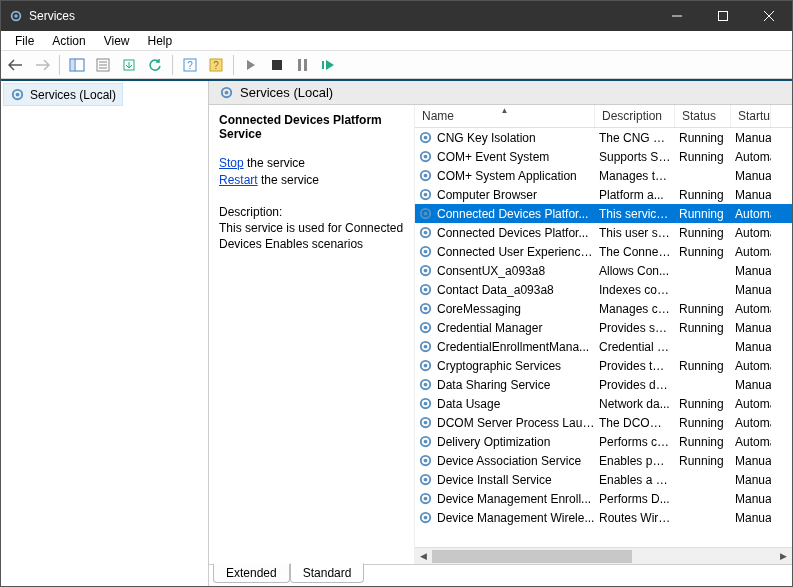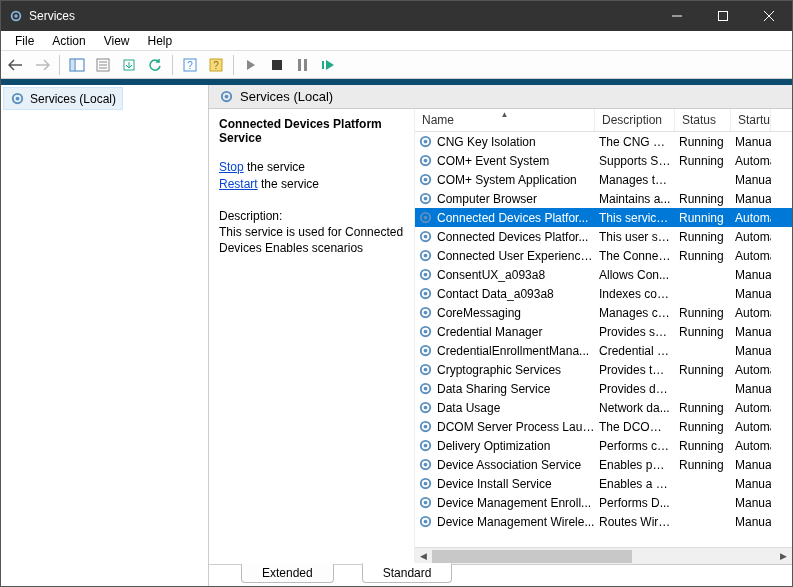--- a/index.html
+++ b/index.html
@@ -55,21 +55,21 @@
   }
   .tb-btn {
     width: 22px; height: 22px;
     display: flex; align-items: center; justify-content: center;
     border: 1px solid transparent;
   }
   .tb-sep { width: 1px; height: 20px; background: #ccc; margin: 0 2px; }
   .body-area {
     display: flex;
     height: calc(100% - 30px - 20px - 28px);
-    border-top: 6px solid #0c4a6e;
+    border-top: 2px solid #0c4a6e;
   }
   .tree-pane {
     width: 208px;
     border-right: 1px solid #ccc;
     background: #fff;
   }
   .tree-item {
     display: flex; align-items: center;
     gap: 5px;
     padding: 3px 6px;
@@ -177,29 +177,28 @@
   .hs-thumb { position:absolute; left:0; top:2px; height:13px; width: 200px; background:#c8c8c8; }
   .tabs-area {
     height: 22px;
     display: flex;
     align-items: flex-start;
     padding-left: 4px;
     border-top: 1px solid #ccc;
     background: #fff;
   }
   .tab {
-    padding: 2px 20px;
+    padding: 2px 12px;
     font-size: 12px;
     border: 1px solid #bbb;
     border-top: none;
     border-bottom-left-radius: 4px;
     border-bottom-right-radius: 4px;
     background: #fdfdfd;
     margin-top: -1px;
-    margin-left: 28px;
   }
   .tab.active { background: #fff; border-top: 1px solid #fff; position:relative; top:-1px;}
   .svc-gear { width: 15px; height: 15px; flex-shrink: 0; }
 </style>
 </head>
 <body>
 
 <div class="titlebar">
   <svg class="gear" viewBox="0 0 16 16">
     <circle cx="8" cy="8" r="5" fill="none" stroke="#8ab4d8" stroke-width="2"></circle>
@@ -392,21 +391,21 @@
               <div class="c-start">Manual</div>
             </div>
             <div class="row">
               <div class="c-name">
                 <svg class="svc-gear" viewBox="0 0 16 16">
                   <circle cx="8" cy="8" r="5" fill="none" stroke="#5a8fbf" stroke-width="2"></circle>
                   <circle cx="8" cy="8" r="2" fill="#5a8fbf"></circle>
                 </svg>
                 <span class="c-name-text">Computer Browser</span>
               </div>
-              <div class="c-desc">Maintains a...</div>
+              <div class="c-desc">Platform a...</div>
               <div class="c-stat">Running</div>
               <div class="c-start">Manual</div>
             </div>
             <div class="row selected">
               <div class="c-name">
                 <svg class="svc-gear" viewBox="0 0 16 16">
                   <circle cx="8" cy="8" r="5" fill="none" stroke="#5a8fbf" stroke-width="2"></circle>
                   <circle cx="8" cy="8" r="2" fill="#5a8fbf"></circle>
                 </svg>
                 <span class="c-name-text">Connected Devices Platfor...</span>

